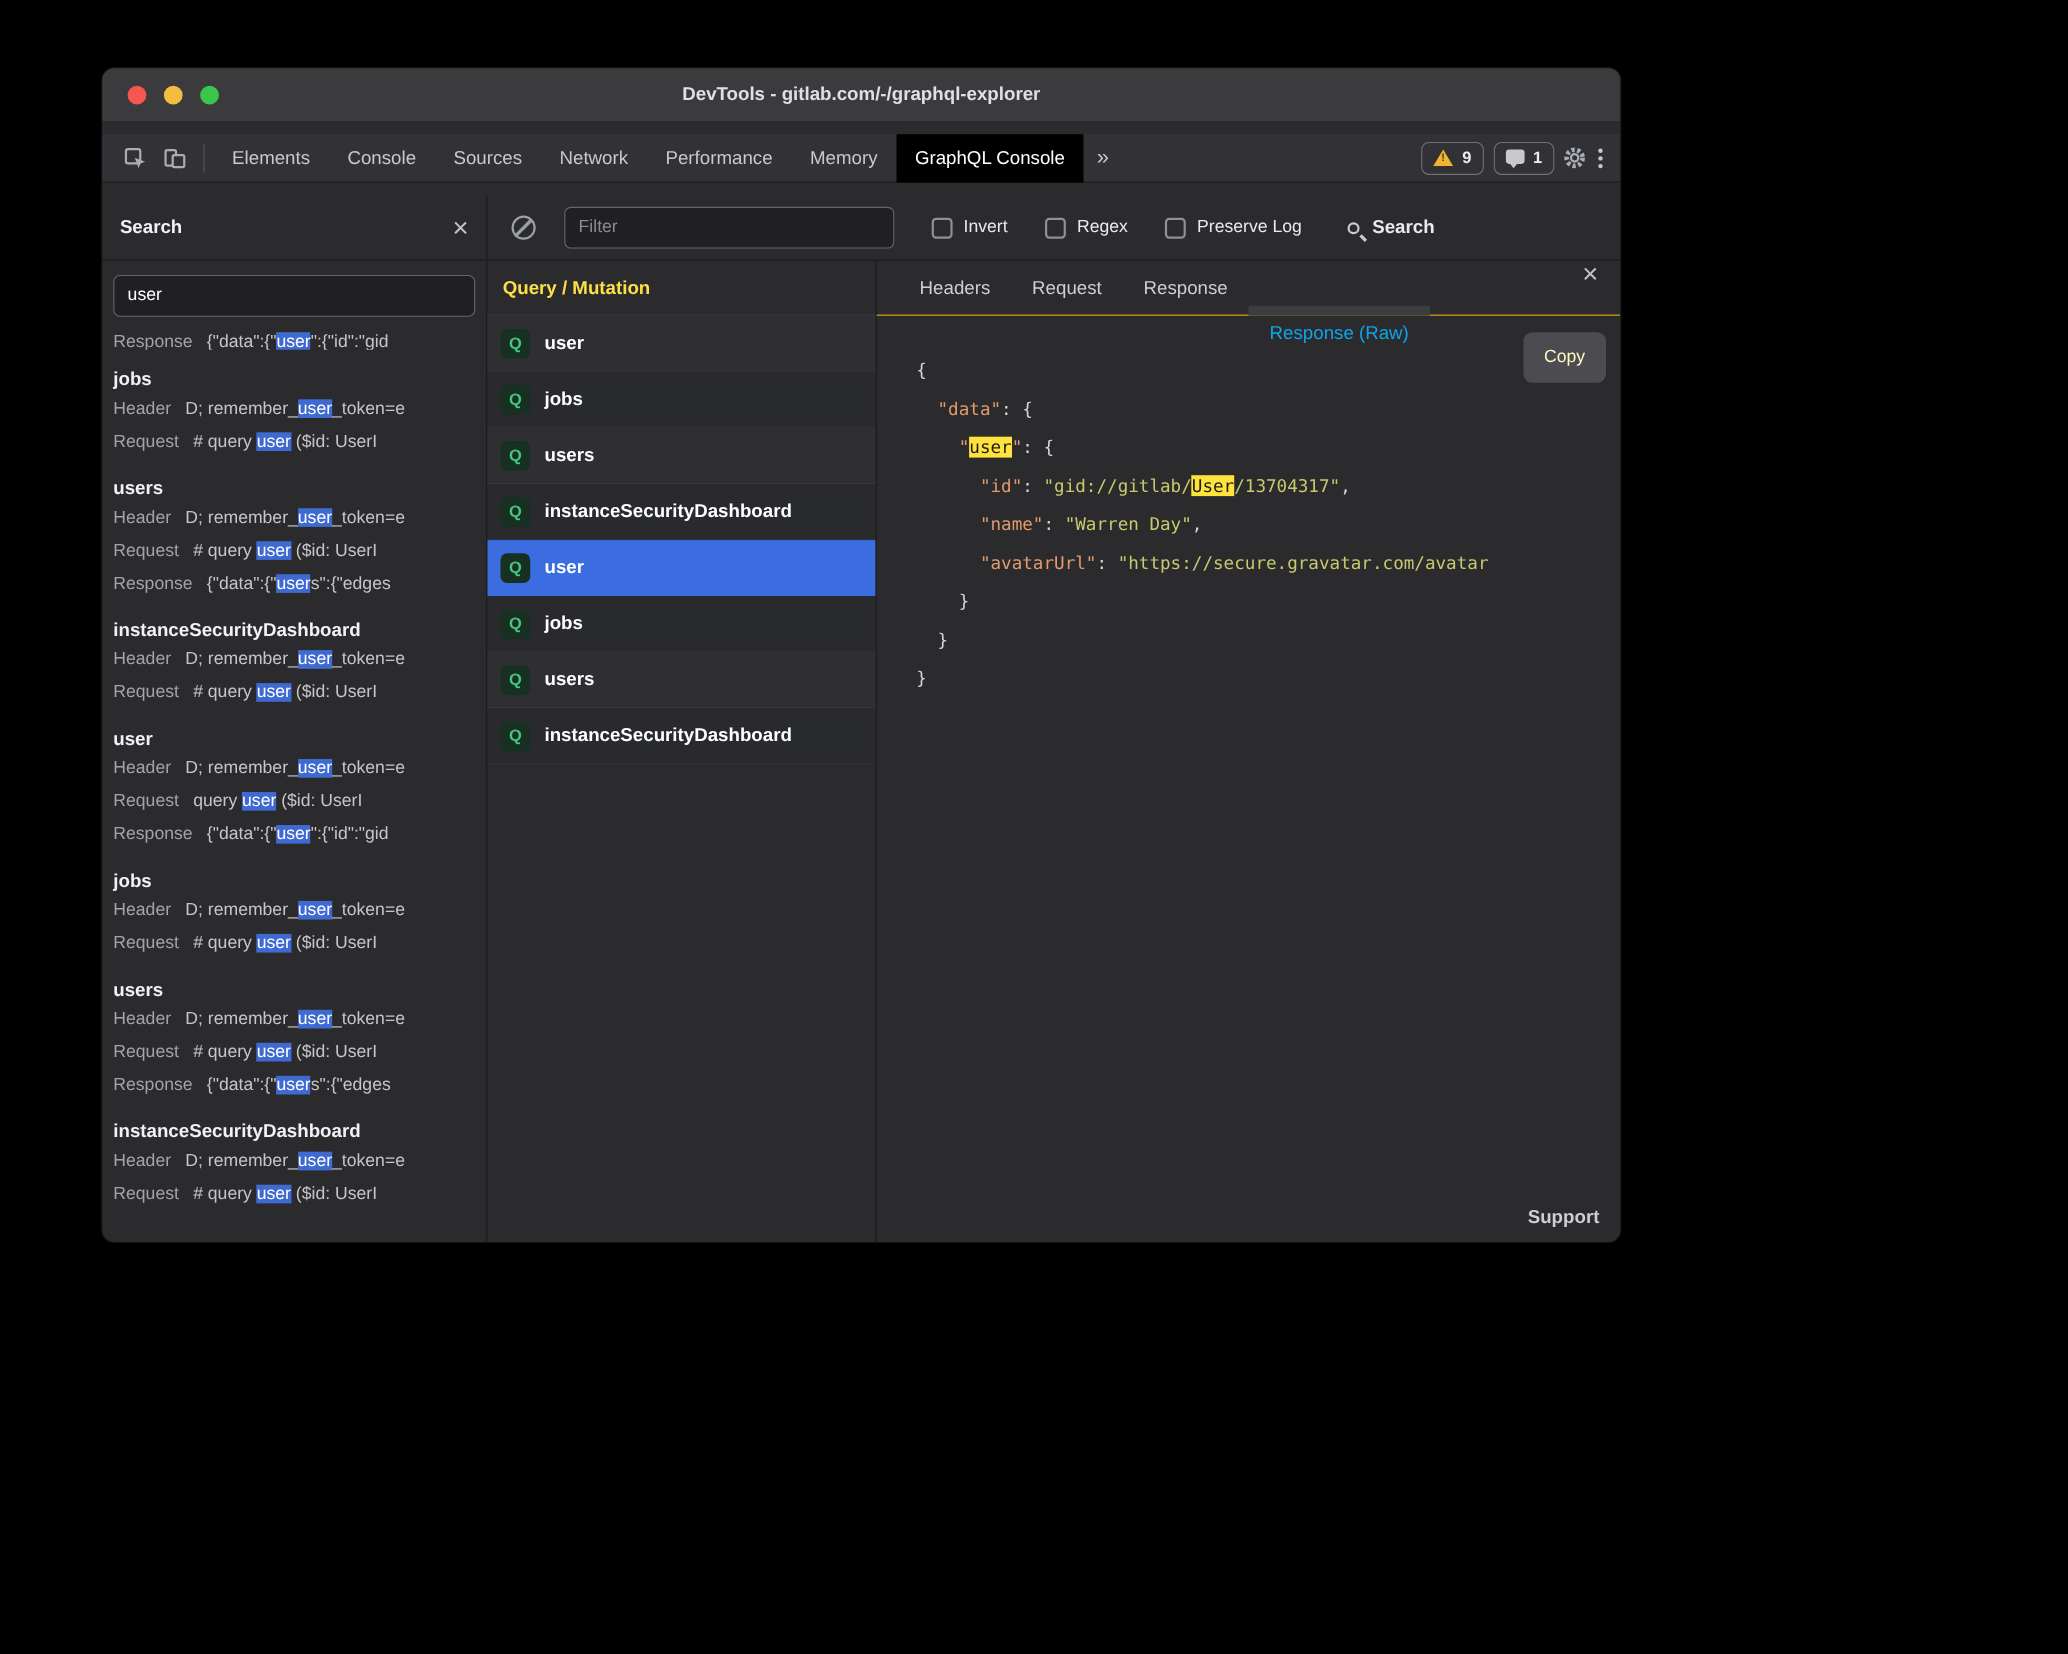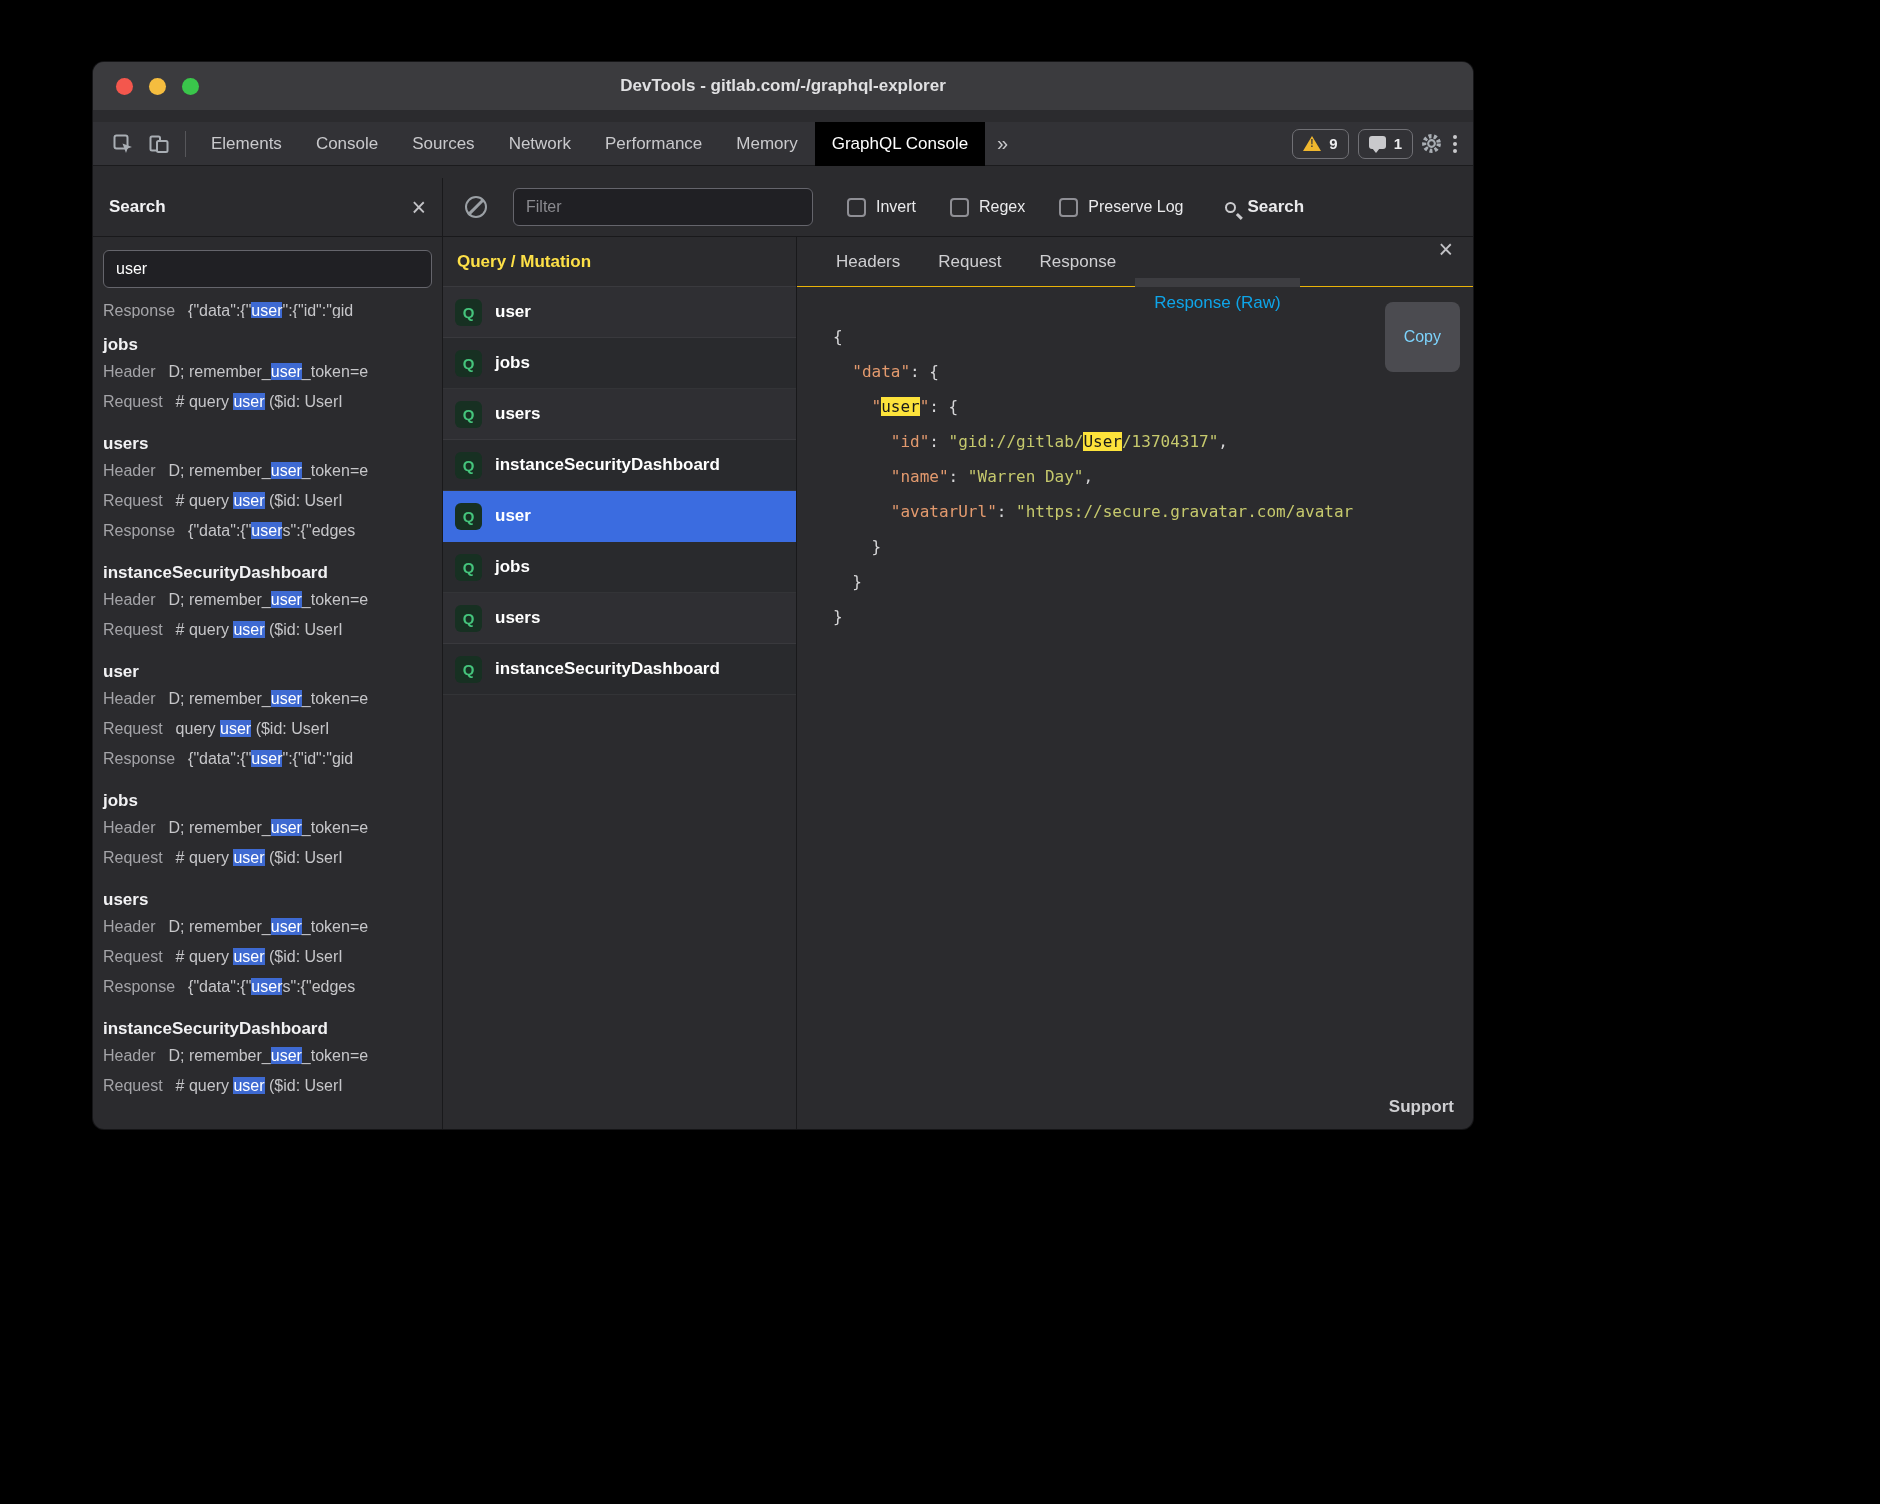--- a/index.html
+++ b/index.html
@@ -103,22 +103,22 @@
   
   .response-panel { flex:1; display:flex; flex-direction:column; min-width:0; }
   .resp-tabs { height:50px; flex:0 0 50px; display:flex; align-items:flex-start;
     border-bottom:1px solid #eab308; padding-left:20px; }
   .tab-strip2 { display:flex; height:50px; flex:1; }
   .resp-tab { padding:0 19px; line-height:50px; font-size:17px; color:#cfcfd2; white-space:nowrap; }
   .resp-tab.selected { background:#3d3d41; color:#0ea5e9; font-weight:normal;margin-top:41px; }
   .resp-tabs .close-x { padding-right:20px; }
   .resp-body { flex:1; position:relative; font-family:"DejaVu Sans Mono", monospace;
     font-size:16px; padding:32px 0 0 36px; overflow:hidden; }
-  .copy-btn { position:absolute; top:15px; right:13px; background:#4b4b50; color:#7dd3fc;
-    border:none; border-radius:8px; padding:26px 19px; font-size:16px;
+  .copy-btn { position:absolute; top:15px; right:13px; background:#4b4b50; color:#fef9c3;
+    border:none; border-radius:8px; padding:14px 19px; font-size:16px;
     font-family:"Liberation Sans", sans-serif; }
   .json-line { line-height:35px; white-space:pre; }
   .jc-p { color:#d6d6d8; }
   .jc-k { color:#e39a6e; }
   .jc-v { color:#c6c96d; }
   .jc-hl { background:#fde33b; color:#1b1b1b; }
   .support { position:absolute; right:19px; bottom:12px; font-family:"Liberation Sans", sans-serif;
     font-size:17px; font-weight:bold; color:#cfcfd2; }
 </style>
 </head>

